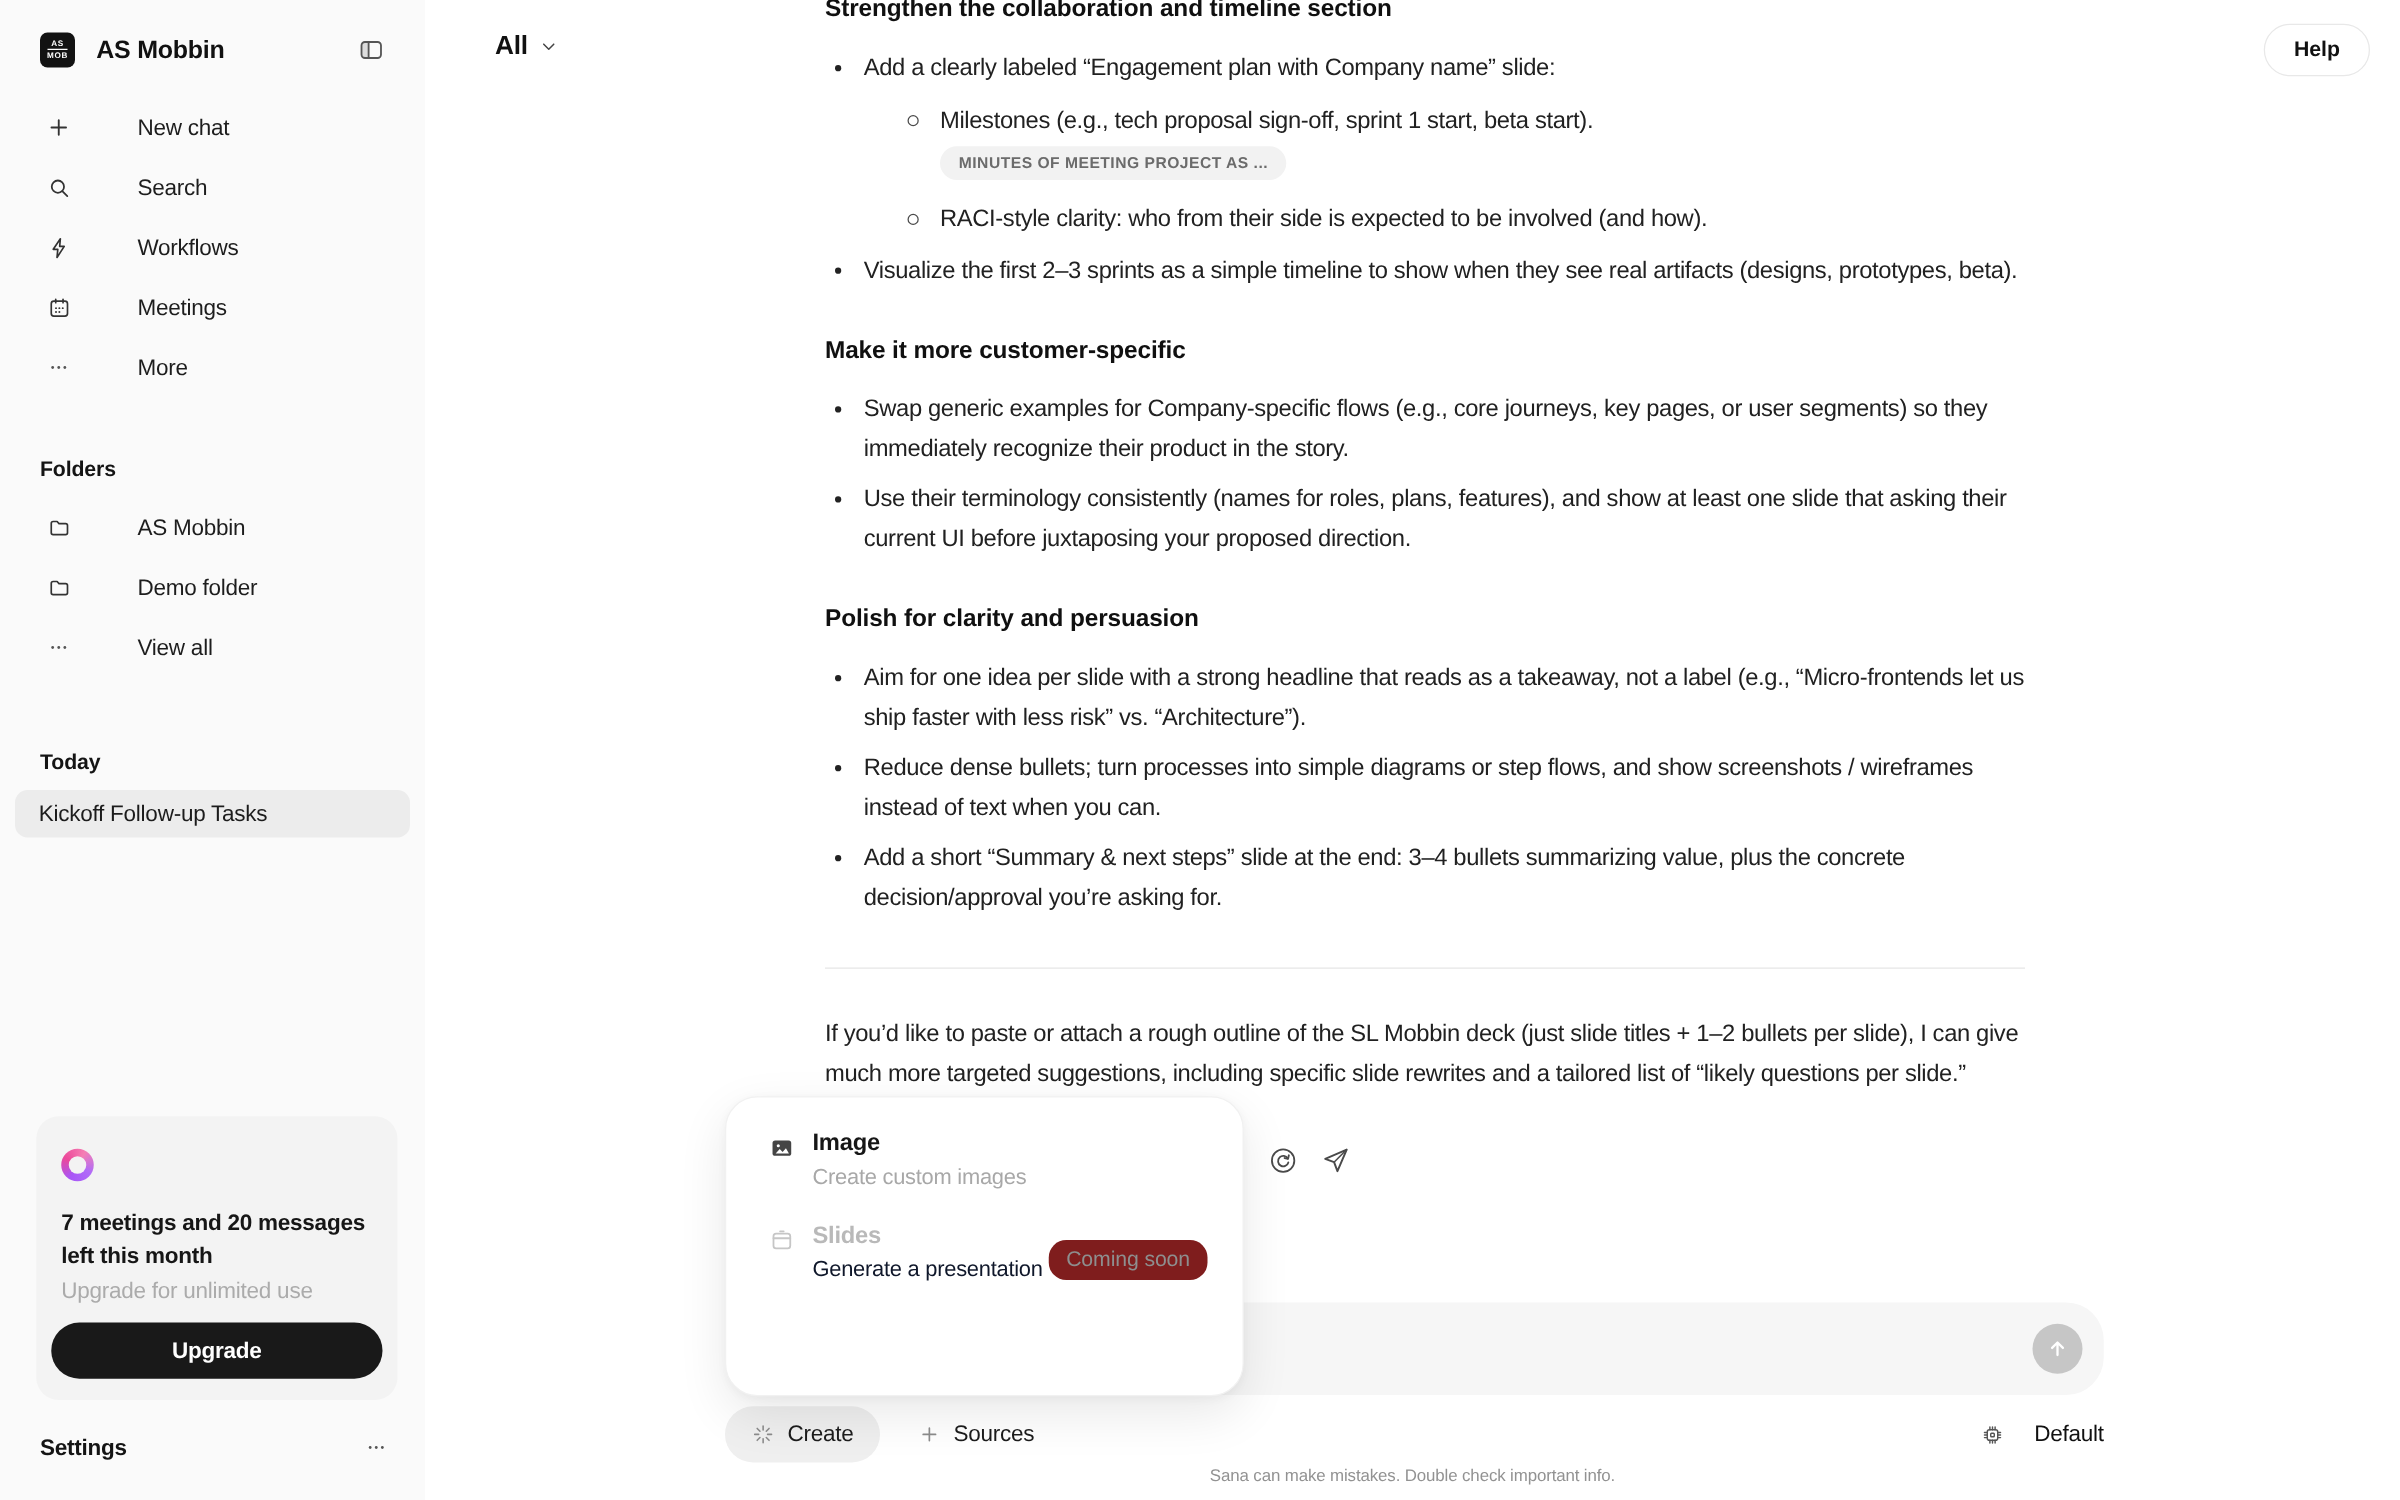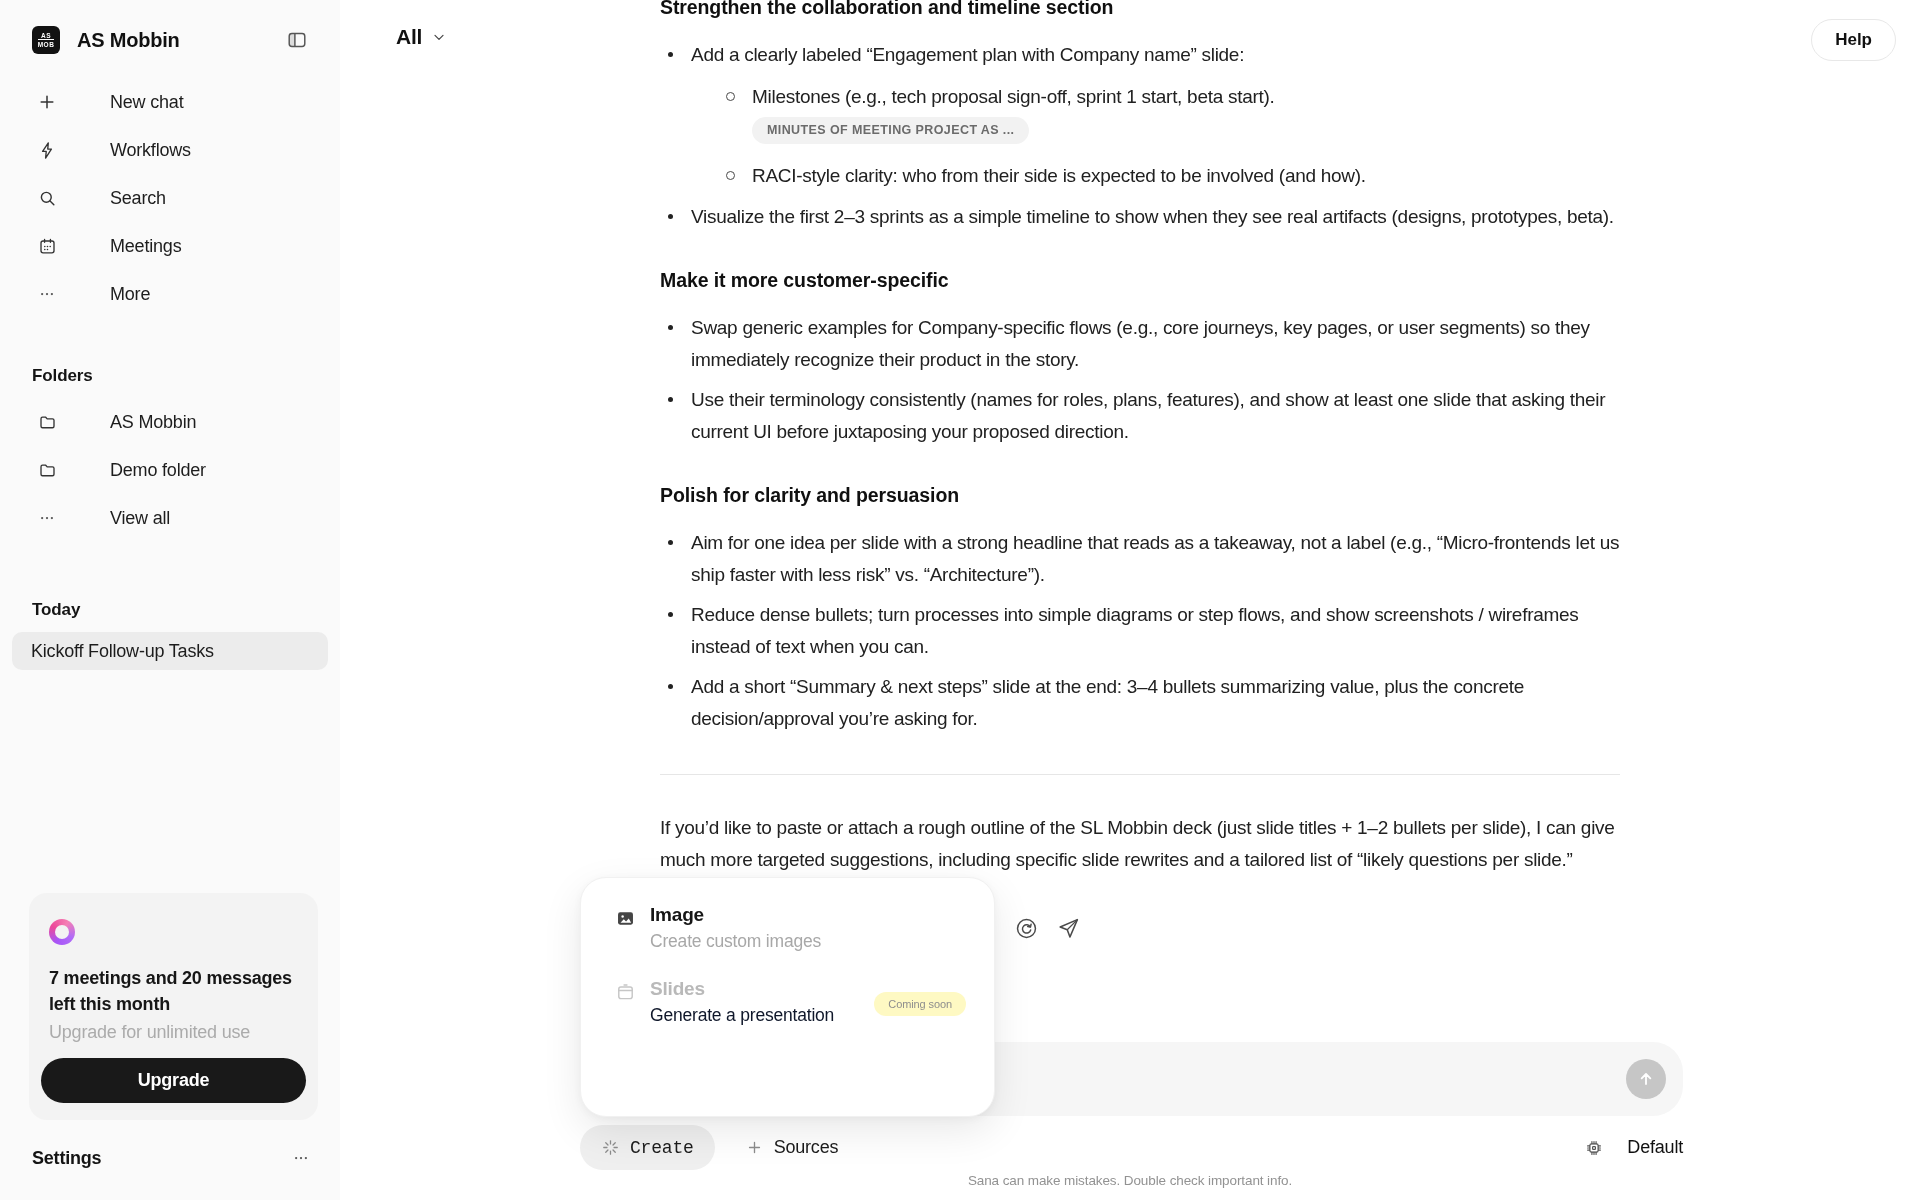--- a/index.html
+++ b/index.html
@@ -82,33 +82,33 @@
     box-shadow:0 14px 40px rgba(0,0,0,.09), 0 2px 8px rgba(0,0,0,.04); padding-top:14px; }
   .menu-item { height:74px; display:flex; align-items:flex-start; padding:12px 22px 0 33px;
     cursor:pointer; position:relative; }
   .menu-item .m-icn { width:24px; margin-top:3px; }
   .menu-item .m-txt { margin-left:12px; }
   .menu-item .m-lbl { font-size:19px; font-weight:600; color:#161616; letter-spacing:-.2px; }
   .menu-item .m-sub { margin-top:5px; font-size:17.5px; color:#a8a8a8; letter-spacing:-.2px; }
   .menu-item.disabled { cursor:default; }
   .menu-item.disabled .m-lbl { color:#b9b9b9; }
   .menu-item.disabled .m-sub { color:#0f172a; }
-  .soon-badge { position:absolute; right:28px; top:26px; background:#fef9c3; color:#8e8e8e;
-    font-size:11px; border-radius:14px; padding:6px 14px; letter-spacing:-.1px; }
+  .soon-badge { position:absolute; right:28px; top:26px; background:#7f1d1d; color:#8e8e8e;
+    font-size:17px; border-radius:14px; padding:6px 14px; letter-spacing:-.1px; }
 
   
   .input-bar { position:absolute; left:580px; top:1042px; width:1103px; height:74px;
     background:#f6f6f6; border-radius:30px; z-index:4; }
   .send-btn { position:absolute; right:17px; top:17px; width:40px; height:40px;
     border-radius:50%; background:#c6c6c6; border:none; cursor:pointer;
     display:flex; align-items:center; justify-content:center; }
   .composer-row { position:absolute; left:580px; top:1125px; right:237px; height:45px;
     display:flex; align-items:center; z-index:4; }
   .create-btn { height:45px; display:flex; align-items:center; gap:10px; padding:0 21px;
-    background:#efefef; border:none; border-radius:23px; cursor:pointer; font-family:Liberation Mono, monospace; }
+    background:#efefef; border:none; border-radius:23px; cursor:pointer; font-family:Liberation Sans, sans-serif; }
   .create-btn .lbl { font-size:18px; color:#1c1c1c; letter-spacing:-.2px; }
   .sources-btn { margin-left:31px; display:flex; align-items:center; gap:11px;
     background:none; border:none; cursor:pointer; font-family:inherit; }
   .sources-btn .lbl { font-size:18px; color:#1c1c1c; letter-spacing:-.2px; }
   .model-btn { margin-left:auto; display:flex; align-items:center; gap:23px;
     background:none; border:none; cursor:pointer; font-family:inherit; }
   .model-btn .lbl { font-size:18px; color:#111; letter-spacing:-.2px; }
   .disclaimer { position:absolute; left:340px; right:0; top:1173px; text-align:center;
     font-size:13.5px; color:#929292; letter-spacing:-.1px; }
 </style>
@@ -135,34 +135,34 @@
     <div class="sb-item">
       <span class="icn">
           <svg width="20" height="20" viewBox="0 0 24 24" fill="none" stroke="#333" stroke-width="1.8" stroke-linecap="round">
             <path d="M12 5v14M5 12h14"></path>
           </svg>
         </span>
       <span class="lbl">New chat</span>
     </div>
     <div class="sb-item">
       <span class="icn">
-          <svg width="19" height="19" viewBox="0 0 24 24" fill="none" stroke="#333" stroke-width="1.7" stroke-linejoin="round">
-            <path d="M13 2.5L5.8 13.2h4.6L9.6 21.5l7.3-11.3h-4.6L13 2.5z"></path>
-          </svg>
-        </span>
-      <span class="lbl">Workflows</span>
-    </div>
-    <div class="sb-item">
-      <span class="icn">
           <svg width="19" height="19" viewBox="0 0 24 24" fill="none" stroke="#333" stroke-width="1.8" stroke-linecap="round">
             <circle cx="10.5" cy="10.5" r="6.2"></circle>
             <path d="M15.2 15.2L20 20"></path>
           </svg>
         </span>
       <span class="lbl">Search</span>
+    </div>
+    <div class="sb-item">
+      <span class="icn">
+          <svg width="19" height="19" viewBox="0 0 24 24" fill="none" stroke="#333" stroke-width="1.7" stroke-linejoin="round">
+            <path d="M13 2.5L5.8 13.2h4.6L9.6 21.5l7.3-11.3h-4.6L13 2.5z"></path>
+          </svg>
+        </span>
+      <span class="lbl">Workflows</span>
     </div>
     <div class="sb-item">
       <span class="icn">
           <svg width="19" height="19" viewBox="0 0 24 24" fill="none" stroke="#333" stroke-width="1.7" stroke-linecap="round">
             <rect x="3.8" y="5" width="16.4" height="15" rx="2.6"></rect>
             <path d="M8.3 3v3.6M15.7 3v3.6"></path>
             <circle cx="8.6" cy="12" r="1" fill="#333" stroke="none"></circle>
             <circle cx="12" cy="12" r="1" fill="#333" stroke="none"></circle>
             <circle cx="15.4" cy="12" r="1" fill="#333" stroke="none"></circle>
             <circle cx="8.6" cy="15.8" r="1" fill="#333" stroke="none"></circle>

